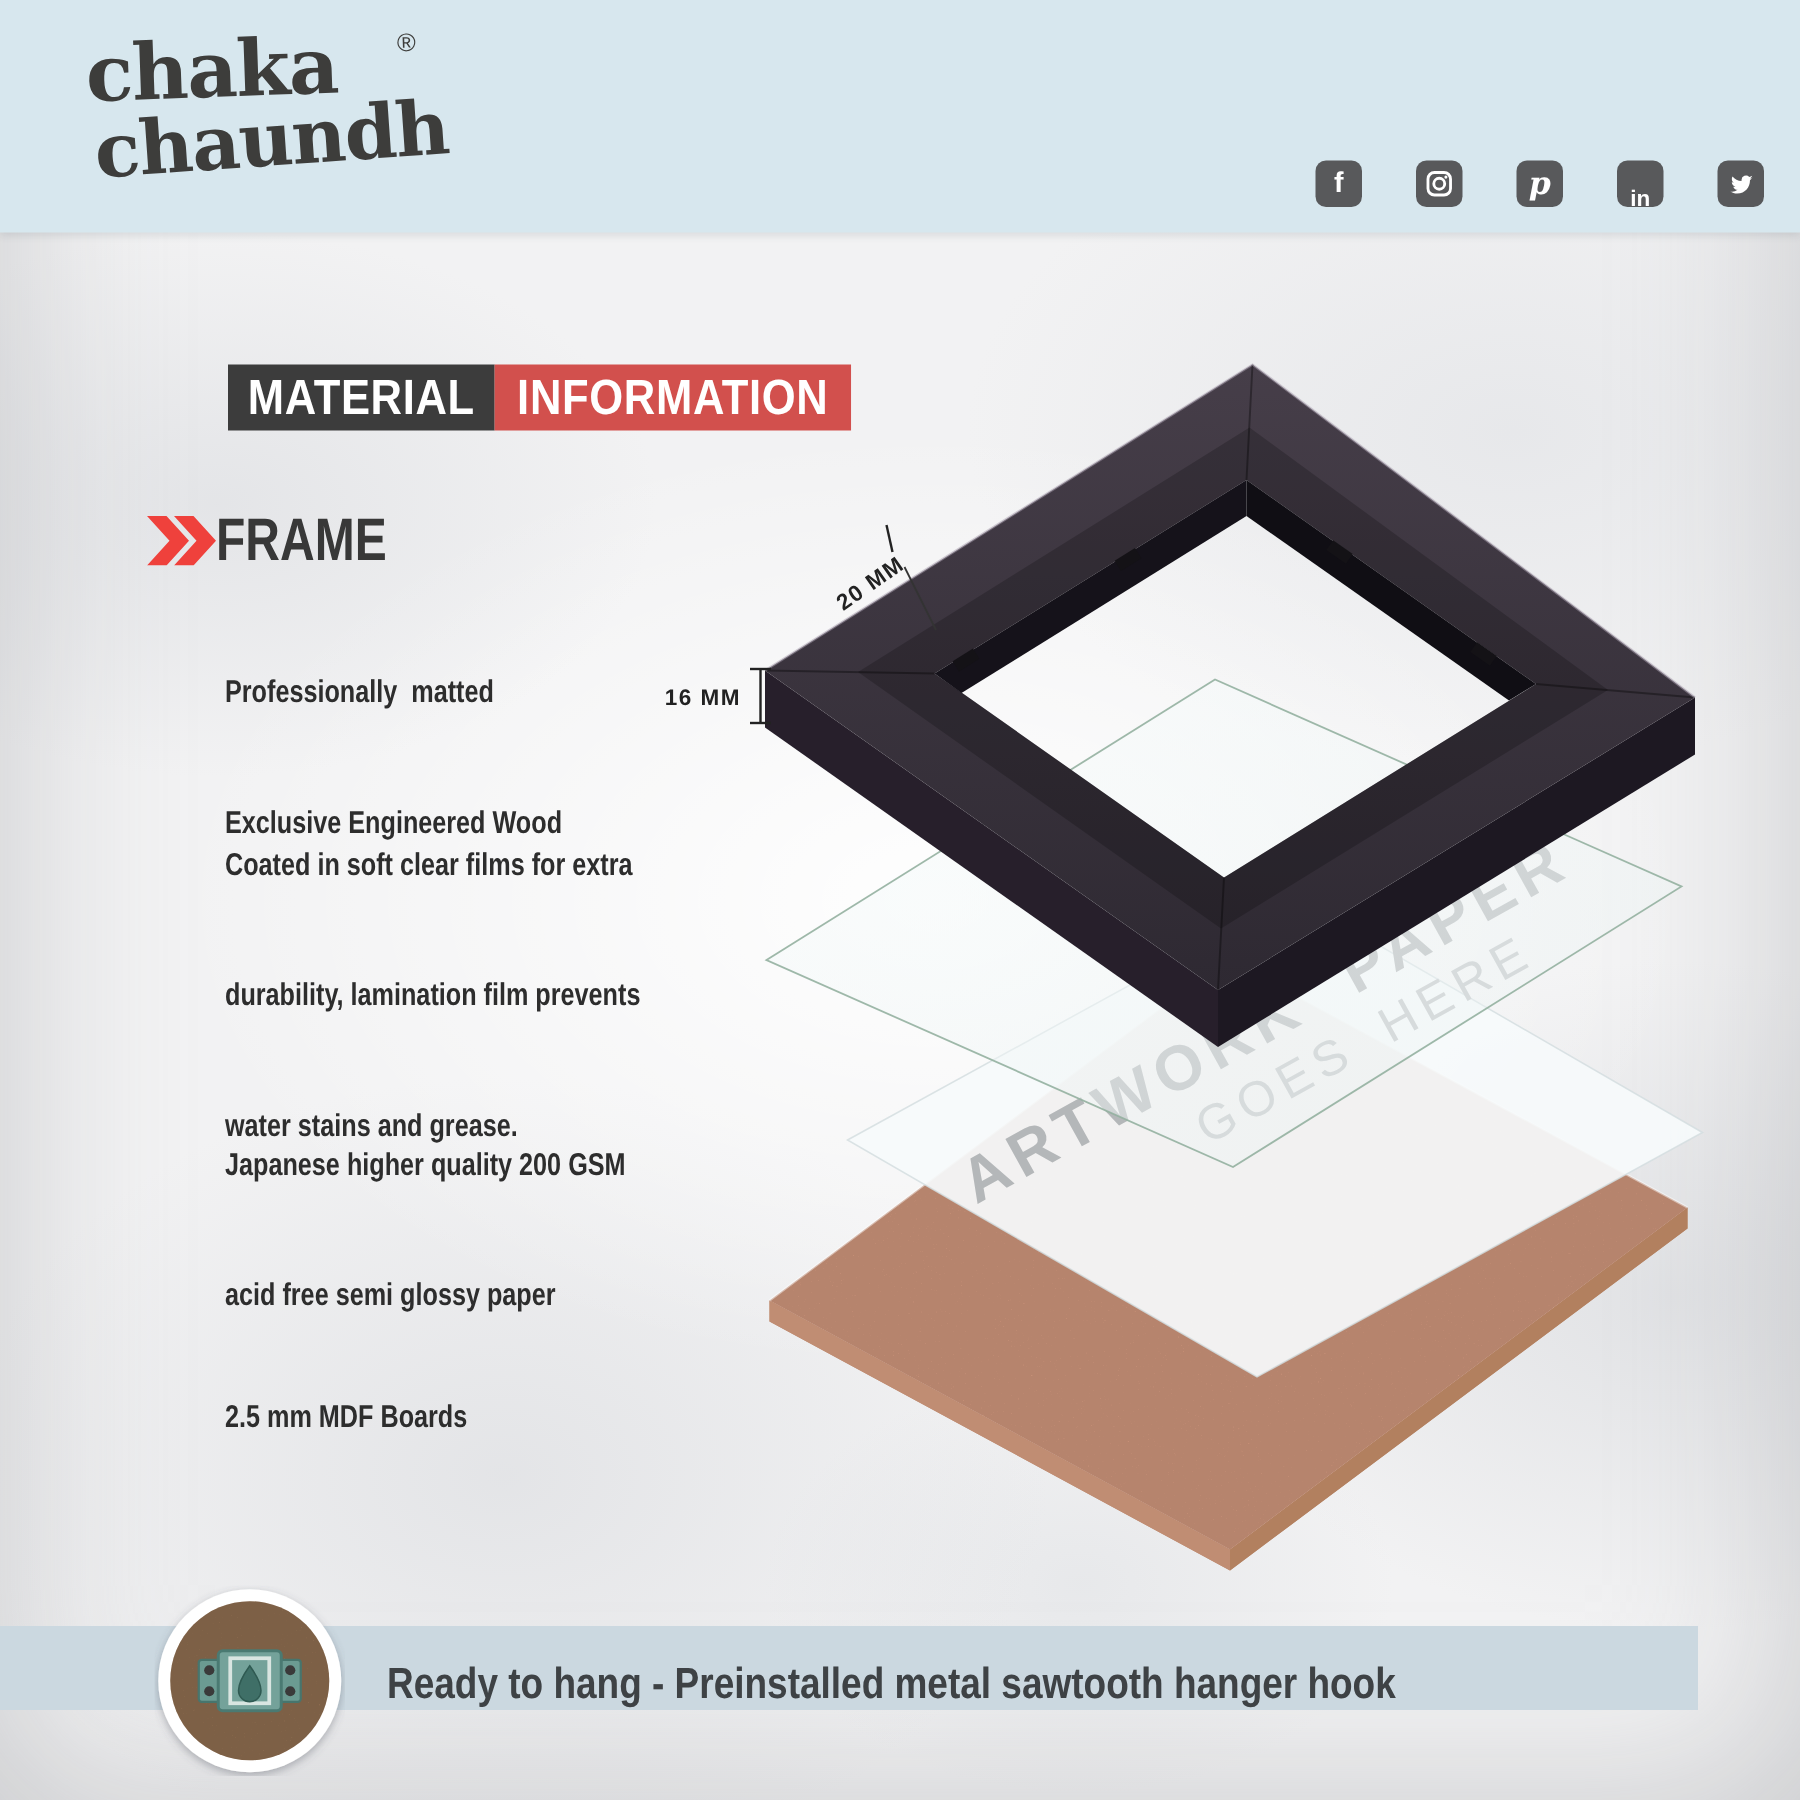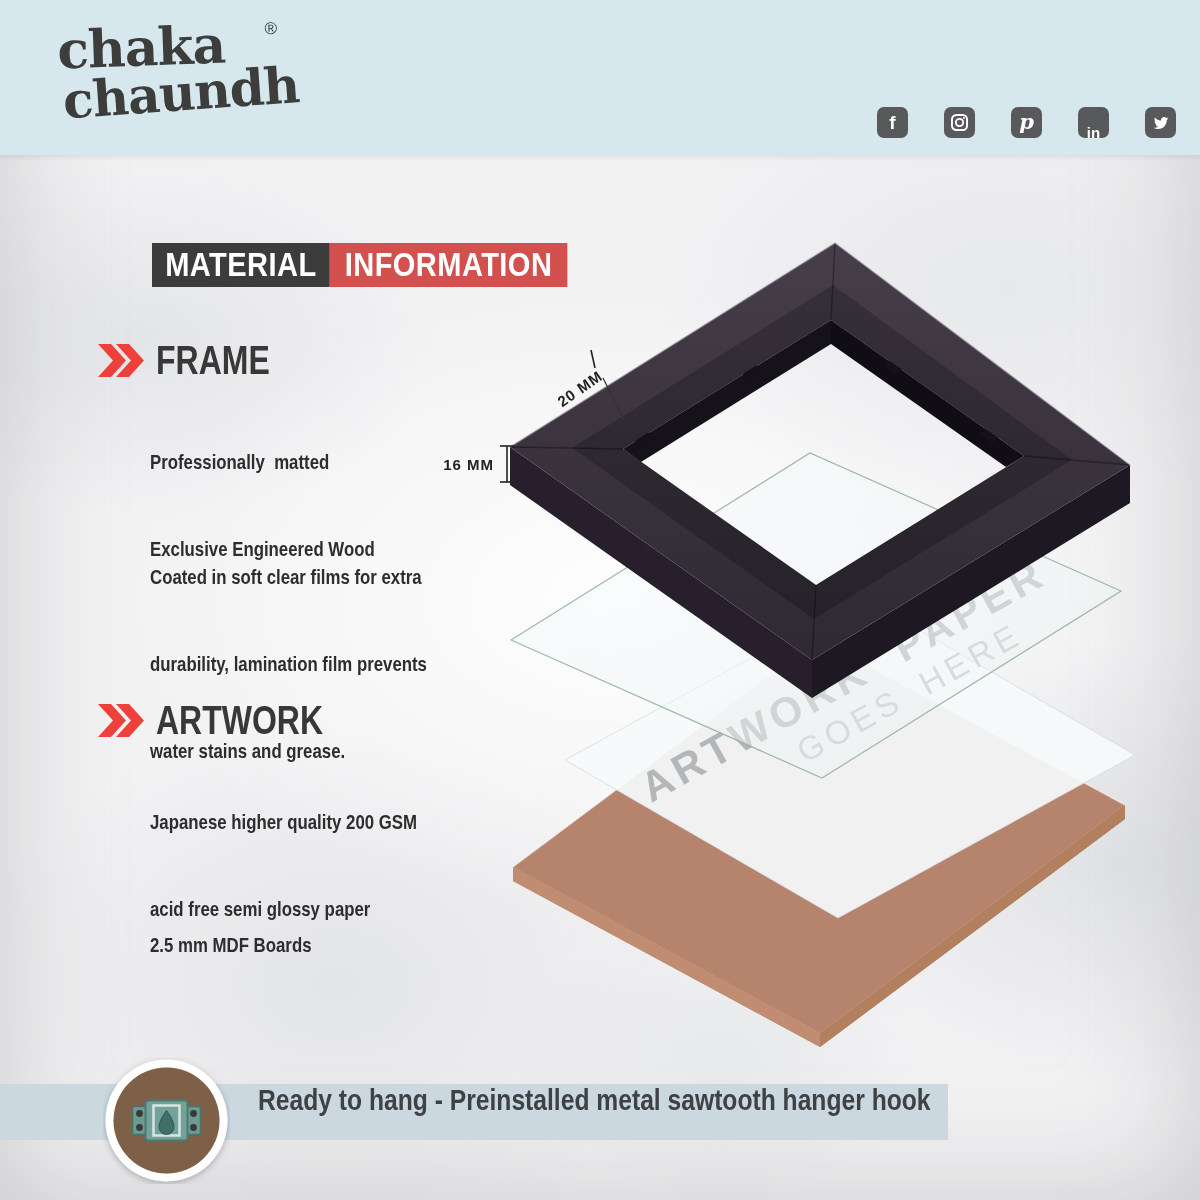--- a/index.html
+++ b/index.html
@@ -49,43 +49,43 @@
   .badge{
     position:absolute;left:152px;top:243px;height:44px;display:flex;
     transform:scaleX(.88);transform-origin:0 50%;
     font-weight:bold;font-size:33px;color:#fff;letter-spacing:.5px;
   }
   .badge .b1{background:#3c3c3c;padding:0 15px;line-height:44px;}
   .badge .b2{background:#d2504d;padding:0 17px;line-height:44px;}
 
   
   .section{position:absolute;left:98px;}
-  .sec-head{display:flex;align-items:center;gap:12px;}
+  .sec-head{display:flex;align-items:center;}
   .chev{width:46px;height:33px;flex:0 0 auto;}
   .sec-title{
     font-weight:bold;font-size:40px;color:#383838;letter-spacing:0;
     transform:scaleX(.8);transform-origin:0 50%;white-space:nowrap;
   }
   .sec-desc{
     margin-left:52px;margin-top:6px;
     font-size:21px;font-weight:bold;color:#2d2d2d;line-height:29px;
     transform:scaleX(.8);transform-origin:0 0;white-space:pre-wrap;
   }
   #sec-frame{top:338px;}
   #sec-lamination{top:498px;}
   #sec-artwork{top:698px;}
   #sec-mdf{top:866px;}
 
   
   .diagram{position:absolute;left:0;top:0;width:1200px;height:1200px;pointer-events:none;}
 
   
   .bottom-band{
-    position:absolute;left:0;top:1084px;width:948px;height:56px;
-    display:flex;align-items:flex-start;
+    position:absolute;left:0;top:1084px;width:1132px;height:56px;
+    display:flex;align-items:flex-end;
   }
   .bottom-text{
     margin-left:258px;font-size:29px;font-weight:bold;color:#3e4245;
     transform:scaleX(.85);transform-origin:0 50%;white-space:nowrap;
   }
   .hanger-badge{position:absolute;left:103px;top:1057px;width:127px;height:127px;}
 </style>
 </head>
 <body>
 
@@ -224,27 +224,20 @@
 
 <div class="section" id="sec-lamination">
   <div class="sec-desc">
     <div>Coated in soft clear films for extra</div>
     <div>durability, lamination film prevents</div>
     <div>water stains and grease.</div>
   </div>
 </div>
 
 <div class="section" id="sec-artwork">
-  <div class="sec-head">
-    <svg class="chev" viewBox="0 0 46 33">
-      <path d="M0,0 L13,0 L28,16.5 L13,33 L0,33 L15,16.5 Z" fill="#ef413c"></path>
-      <path d="M18,0 L31,0 L46,16.5 L31,33 L18,33 L33,16.5 Z" fill="#ef413c"></path>
-    </svg>
-    <div class="sec-title">ARTWORK</div>
-  </div>
   <div class="sec-desc">
     <div>Japanese higher quality 200 GSM</div>
     <div>acid free semi glossy paper</div>
   </div>
 </div>
 
 <div class="section" id="sec-mdf">
   <div class="sec-desc">
     <div>2.5 mm MDF Boards</div>
   </div>

